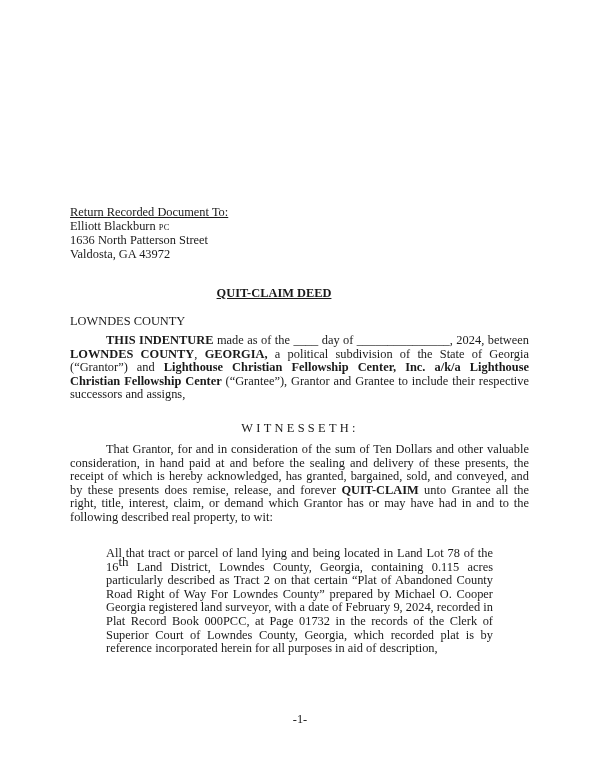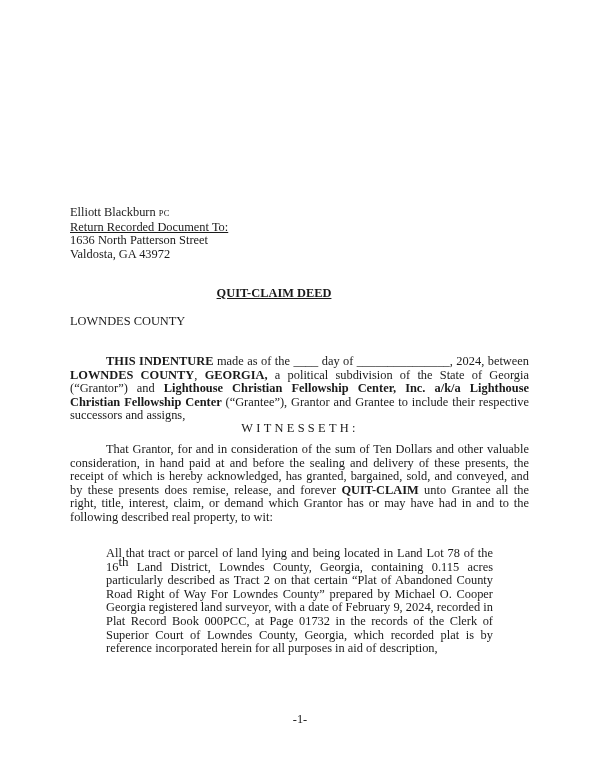--- a/index.html
+++ b/index.html
@@ -43,21 +43,21 @@
       font-weight: bold;
       text-decoration: underline;
     }
     .state-block { top: 315px; }
     .state-block .line { display: block; }
     .para {
       text-align: justify;
       text-align-last: left;
     }
     .indent { text-indent: 36px; }
-    .indenture { top: 355px; }
+    .indenture { top: 334px; }
     .witnesseth {
       position: absolute;
       top: 422px;
       left: 0;
       width: 600px;
       text-align: center;
       font-weight: normal;
       letter-spacing: 3.3px;
     }
     .grant-para { top: 443px; }
@@ -79,22 +79,22 @@
     }
     b { font-weight: bold; }
     sup { font-size: 13px; line-height: 0; vertical-align: 5px; margin-top: 6px; }
   </style>
 </head>
 <body>
 
 <div class="page">
 
   <div class="block return-block">
+    <span class="line u">Return Recorded Document To:</span>
     <span class="line"><span>Elliott Blackburn</span> <span class="sc">PC</span></span>
-    <span class="line u">Return Recorded Document To:</span>
     <span class="line">1636 North Patterson Street</span>
     <span class="line">Valdosta, GA 43972</span>
   </div>
 
   <div class="title">QUIT-CLAIM DEED</div>
 
   <div class="block state-block">
     <span class="line">LOWNDES COUNTY</span>
   </div>
 

